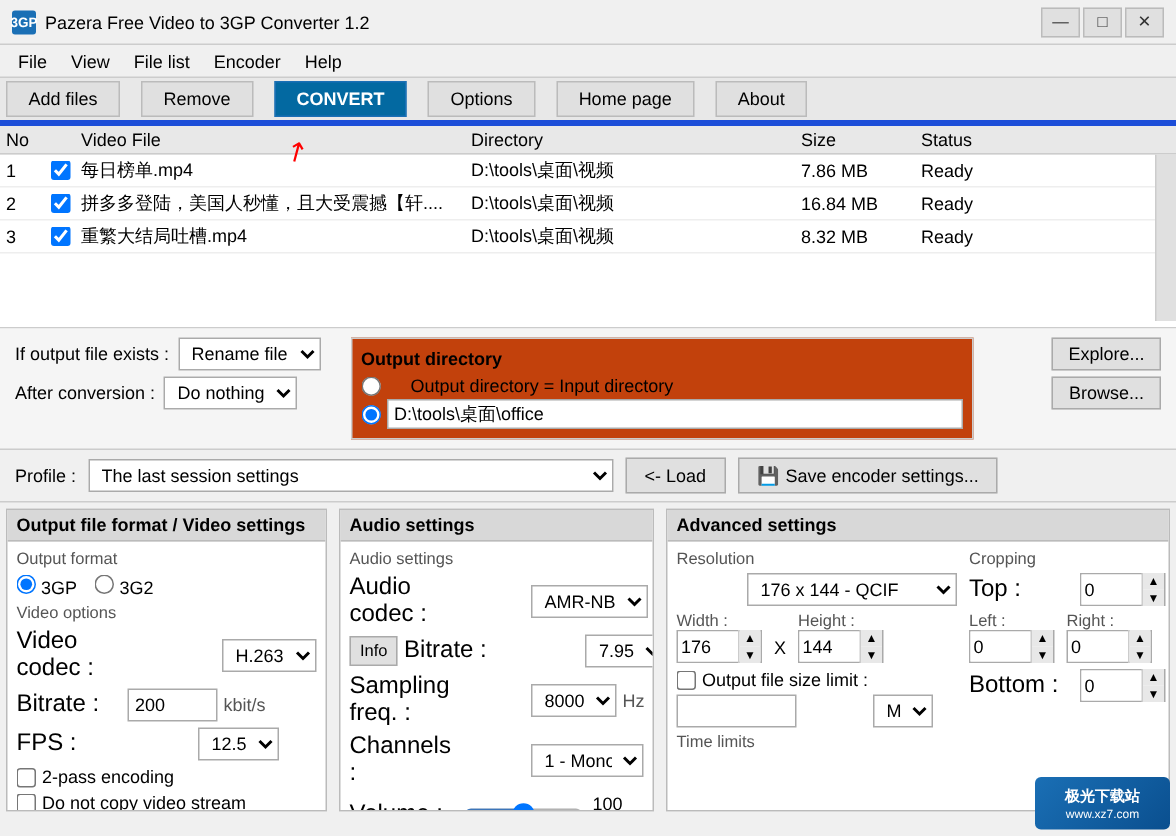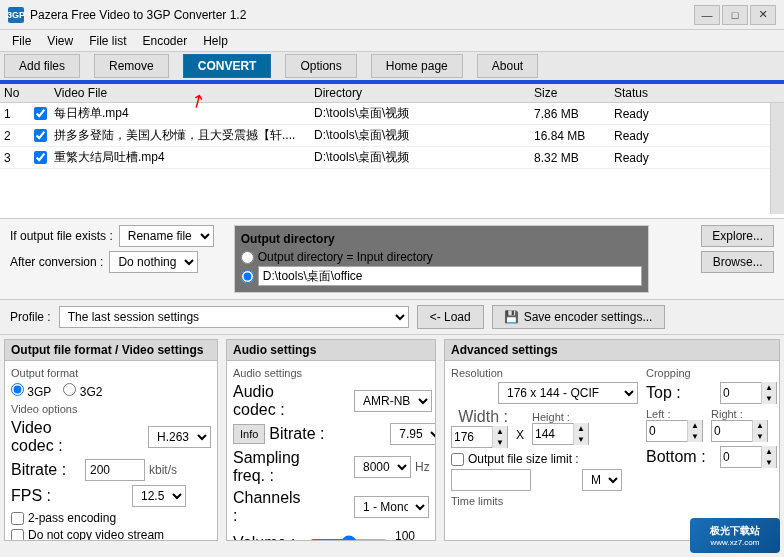--- a/index.html
+++ b/index.html
@@ -142,26 +142,26 @@
       font-size: 12px;
       height: 22px;
       padding: 0 4px;
       border: 1px solid #aaa;
       background: #fff;
       cursor: pointer;
     }
     .output-dir-panel {
       flex: 1;
       border: 1px solid #ccc;
-      background: #737373;
+      background: #c2410c;
       padding: 6px;
       font-size: 12px;
     }
     .output-dir-title { font-weight: bold; margin-bottom: 4px; }
-    .radio-row { display: flex; align-items: center; gap: 4px; margin-bottom: 2px; }
+    .radio-row { display: flex; align-items: center; gap: 20px; margin-bottom: 2px; }
     input[type=radio] { width: 13px; height: 13px; }
     .dir-path { display: flex; align-items: center; gap: 4px; }
     .btn-small {
       height: 22px;
       padding: 0 10px;
       background: #e0e0e0;
       border: 1px solid #aaa;
       cursor: pointer;
       font-size: 12px;
       margin-left: 32px;
@@ -564,21 +564,21 @@
 
       <div>
         <div class="adv-col-title">Resolution</div>
         <div style="margin-bottom:4px;">
           <select class="form-select" style="width:140px;">
             <option>176 x 144 - QCIF</option>
           </select>
         </div>
         <div style="display:flex; gap:8px; margin-bottom:4px; align-items:center;">
           <div>
-            <div style="font-size:16px; color:#555;text-align:right;">Width :</div>
+            <div style="font-size:11px; color:#555;">Width :</div>
             <div class="num-input-wrap">
               <input type="text" value="176" style="">
               <div class="num-arrows">
                 <button class="num-arrow">▲</button>
                 <button class="num-arrow">▼</button>
               </div>
             </div>
           </div>
           <span style="margin-top:14px;">X</span>
           <div>

